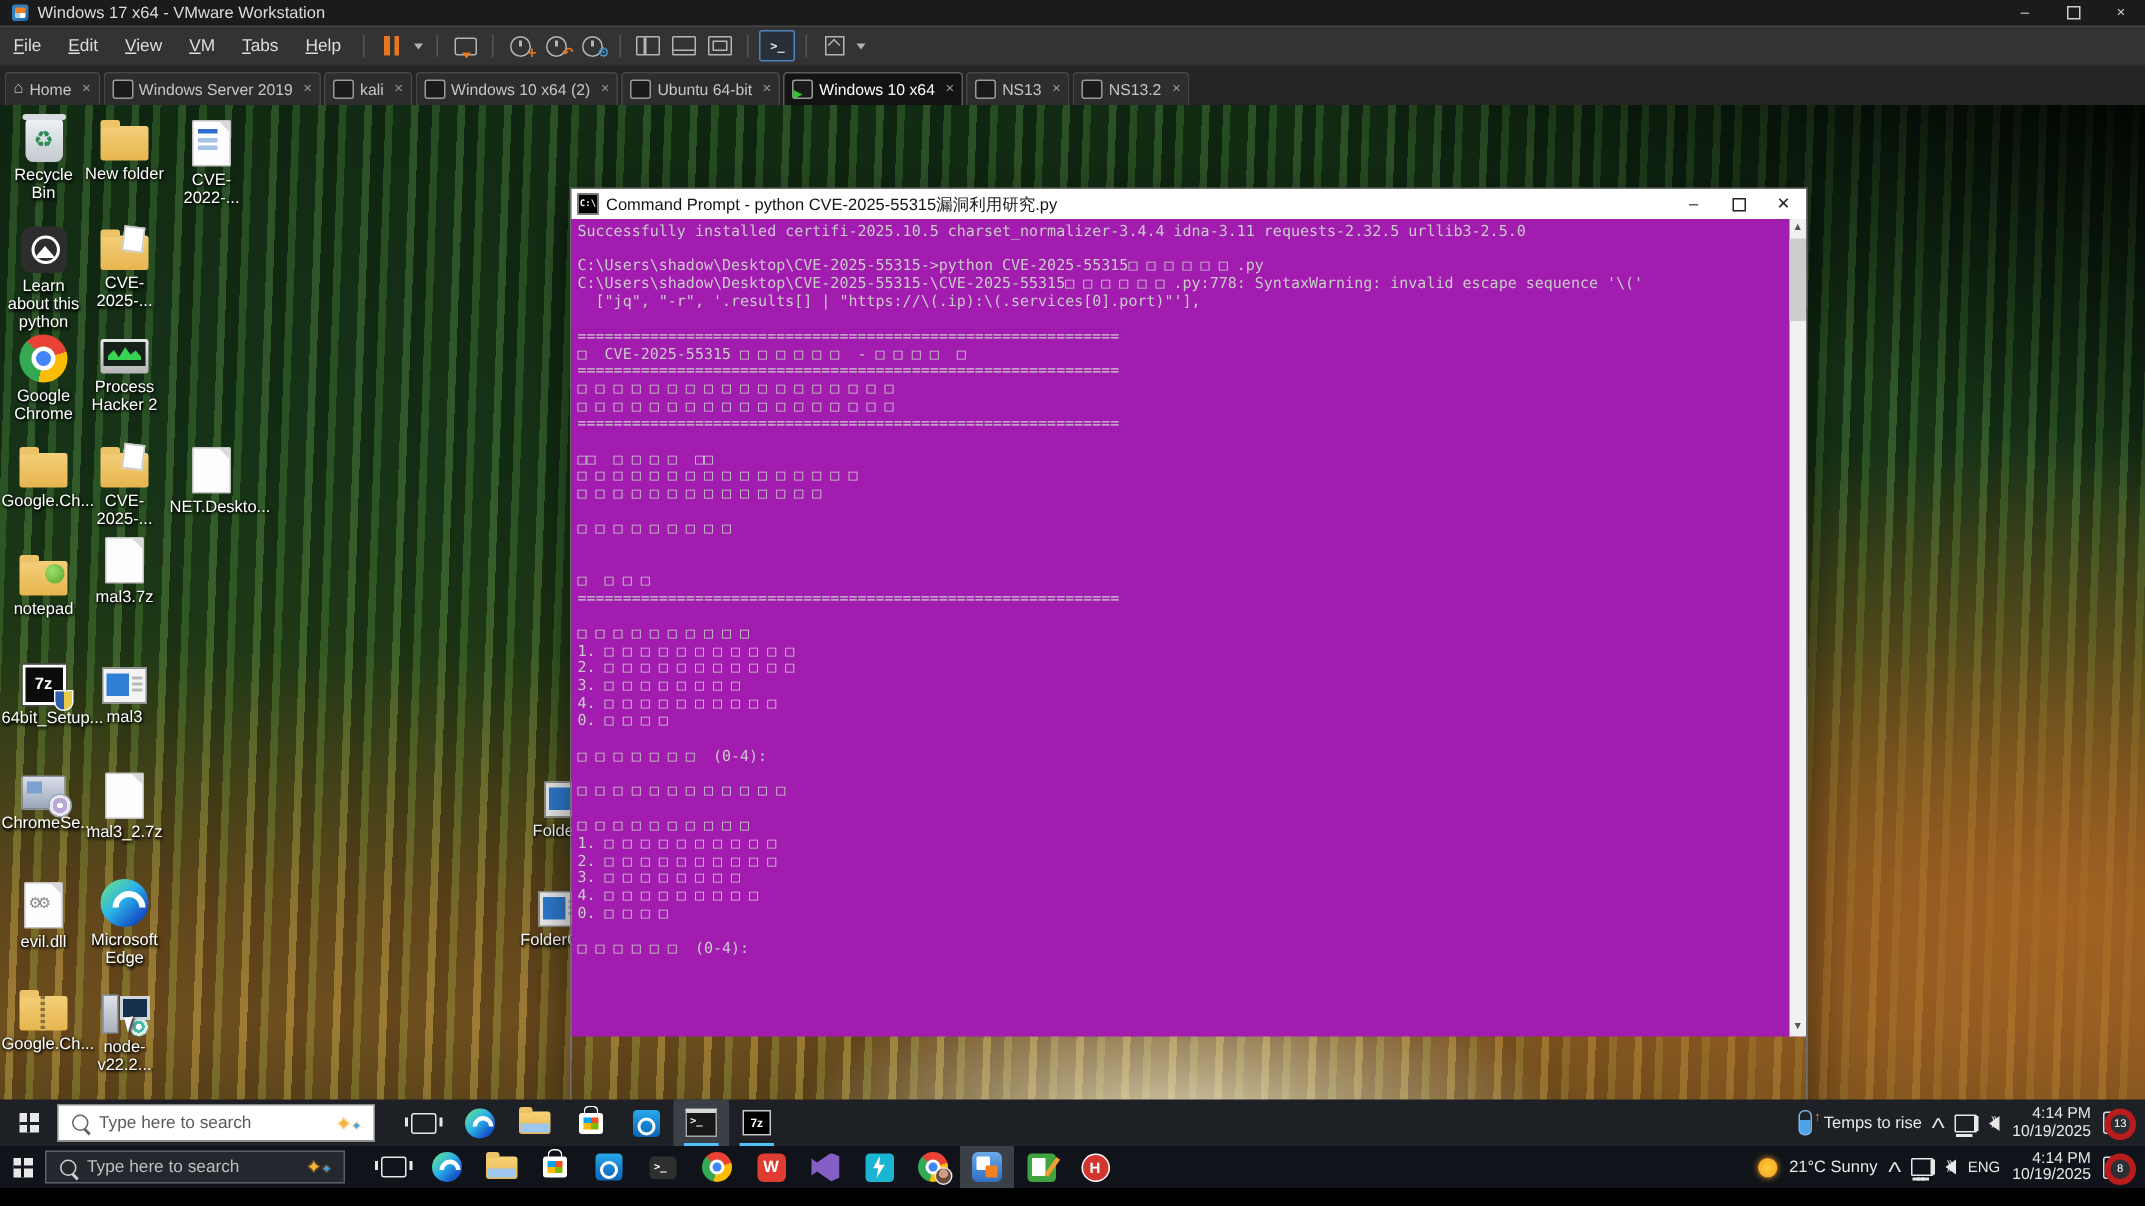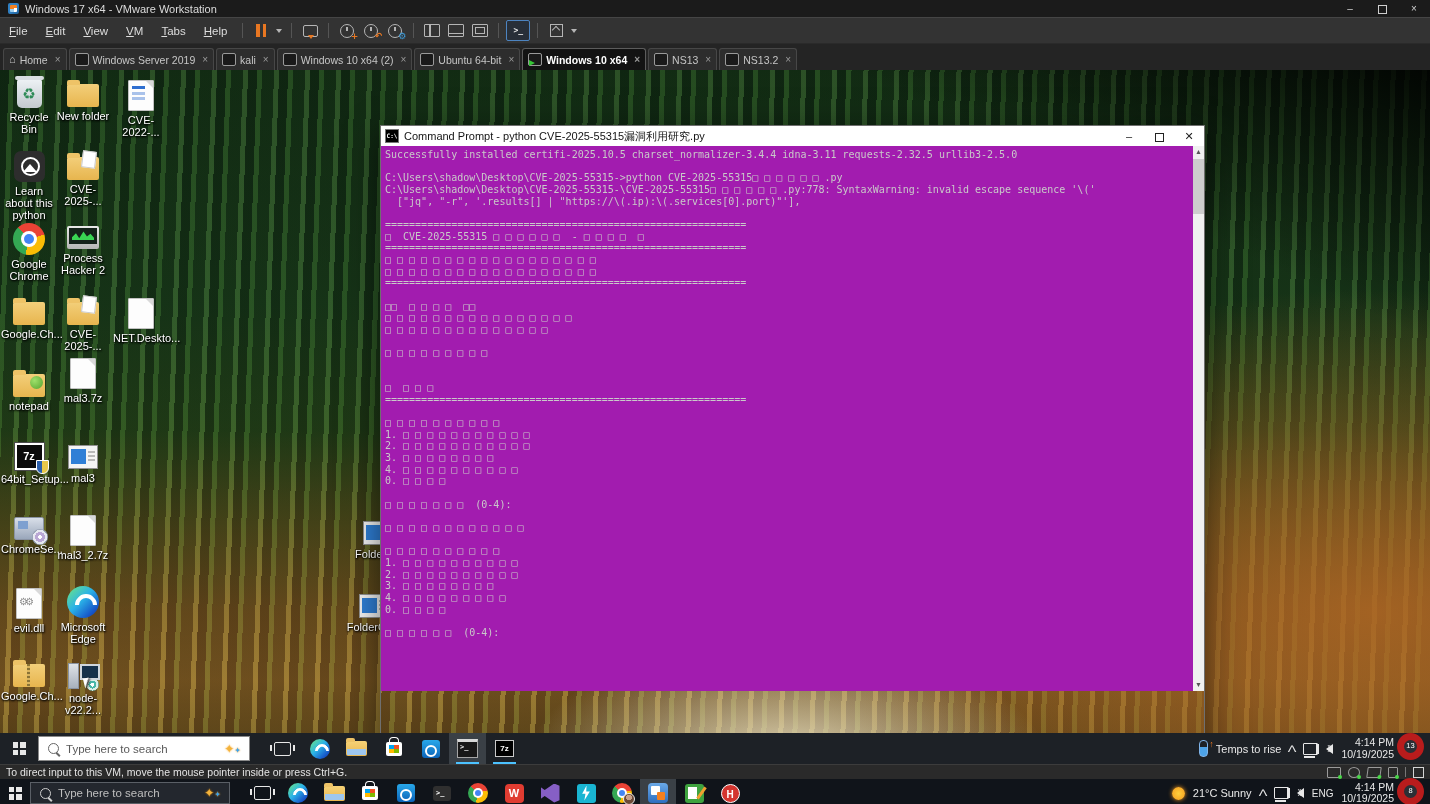--- a/index.html
+++ b/index.html
@@ -29,21 +29,21 @@
   .pane.v::after{content:"";position:absolute;left:4px;top:0;bottom:0;width:1.5px;background:#b5b5b5}
   .pane.h::after{content:"";position:absolute;left:0;right:0;bottom:2px;height:1.5px;background:#b5b5b5}
   .pane.u::after{content:"";position:absolute;inset:2px;border:1px solid #b5b5b5}
   .ti-console{border:1px solid #4d84c0;background:#282f38;border-radius:2px}
   .ti-console i{font:bold 8px "DejaVu Sans Mono",monospace;color:#e8e8e8}
   .ti-fs i{display:block;width:11px;height:11px;border:1.5px solid #b5b5b5;position:relative}
   .ti-fs i::after{content:"";position:absolute;left:2px;top:2px;width:5px;height:5px;border-top:1.5px solid #b5b5b5;border-left:1.5px solid #b5b5b5;transform:rotate(45deg)}
   
   .tabstrip{height:26px;background:#242424;display:flex;align-items:flex-end;padding-left:3px;gap:2px}
   .tab{height:21px;display:flex;align-items:center;background:#2d2d2d;border:1px solid #474747;border-bottom:none;border-radius:3px 3px 0 0;padding:0 5px;font-size:10.5px;color:#c6c6c6;gap:4px;white-space:nowrap}
-  .tab.active{background:#131313;color:#fff;font-weight:bold;border-color:#5c5c5c}
+  .tab.active{background:#131313;color:#fff;font-weight:normal;border-color:#5c5c5c}
   .tab-close{color:#9a9a9a;font-size:10px;margin-left:3px}
   .tab-ic{width:12px;height:11px;display:inline-block;position:relative}
   .tab-ic.home{border:none;font-size:11px;line-height:11px;color:#bbb;width:auto}
   .tab-ic.vm,.tab-ic.vm-running{border:1.5px solid #9a9a9a;border-radius:2px;background:#1a1a1a}
   .tab-ic.vm-running::after{content:"";position:absolute;left:0;bottom:-1px;border-top:3.5px solid transparent;border-bottom:3.5px solid transparent;border-left:6px solid #35c535}
   
   .vmscreen{position:relative;height:694px;overflow:hidden}
   .wallpaper{position:absolute;inset:0;background:
     radial-gradient(420px 200px at 55% 100%, rgba(238,228,196,.95), rgba(238,228,196,0) 62%),
     linear-gradient(205deg, rgba(0,0,0,.88) 0%, rgba(0,0,0,0) 20%),
@@ -166,21 +166,21 @@
   .thermo::after{content:"↑";position:absolute;right:-7px;top:-2px;color:#e87722;font-size:9px;font-weight:bold}
   .sun{width:13px;height:13px;border-radius:50%;background:radial-gradient(circle,#ffcf3d,#f59a1d);box-shadow:0 0 4px #f59a1d}
   .chev{font-size:9px;color:#e8e8e8;transform:scaleX(1.4)}
   .neticon{width:13px;height:10px;border:1.5px solid #e8e8e8;border-radius:1px;position:relative}
   .neticon::after{content:"";position:absolute;left:3px;bottom:-4px;width:5px;height:2px;background:#e8e8e8;box-shadow:-3px 0 0 #e8e8e8,3px 0 0 #e8e8e8}
   .spk{width:0;height:0;border-top:5px solid transparent;border-bottom:5px solid transparent;border-right:7px solid #e8e8e8;position:relative}
   .spk::before{content:"";position:absolute;left:-10px;top:-5px;width:3px;height:10px;background:#e8e8e8}
   .spk::after{content:"))";position:absolute;left:1px;top:-6px;font-size:8px;color:#e8e8e8;letter-spacing:-1px}
   .clockstack{text-align:right;font-size:10.5px;line-height:11.5px}
   .notebadge{position:relative;width:15px;height:13px;border:1.5px solid #ddd;border-radius:2px;margin-right:6px}
-  .notebadge b{position:absolute;right:-6px;bottom:-5px;width:13px;height:13px;border-radius:50%;background:#2b2f35;border:7px solid #b91c1c;font:normal 7.5px/12px "Liberation Sans",sans-serif;color:#fff;text-align:center}
+  .notebadge b{position:absolute;right:-6px;bottom:-5px;width:13px;height:13px;border-radius:50%;background:#2b2f35;border:4px solid #b91c1c;font:normal 7.5px/12px "Liberation Sans",sans-serif;color:#fff;text-align:center}
   .lang{font-size:10px}
   
   .statusbar{height:14px;background:#2a2a2a;border-top:1px solid #3c3c3c;display:flex;align-items:center;font-size:10.5px;color:#e3e3e3;padding:0 6px}
   .devicons{margin-left:auto;display:flex;align-items:center;gap:7px}
   .dev{position:relative;width:12px;height:9px;border:1px solid #9a9a9a;border-radius:1px}
   .dev.round{border-radius:50%;width:10px;height:9px}
   .dev::after{content:"";position:absolute;right:-2px;bottom:-2px;width:4px;height:4px;border-radius:50%;background:#49d849}
   .dev-sep{width:1px;height:10px;background:#777}
   .dev-msg{width:9px;height:9px;border:1px solid #d5d5d5}
 </style>
@@ -479,31 +479,20 @@
           <div>4:14 PM</div>
           <div>10/19/2025</div>
         </span>
         <span class="notebadge">
             <b>13</b>
           </span>
       </div>
     </div>
   </div>
 
-  <div class="statusbar">
-    <span>To direct input to this VM, move the mouse pointer inside or press Ctrl+G.</span>
-    <span class="devicons">
-      <span class="dev"></span>
-      <span class="dev round"></span>
-      <span class="dev" style="transform:skewX(-8deg)"></span>
-      <span class="dev round" style="border-radius:1px;width:8px"></span>
-      <span class="dev-sep"></span>
-      <span class="dev-msg"></span>
-    </span>
-  </div>
 
   <div class="hosttb">
     <div class="startbtn" style="width:30px">
         <span class="wingrid"></span>
       </div>
     <div class="searchbox dark">
       <span class="mag"></span>
       <span>Type here to search</span>
       <span class="sparkle">✦<i>✦</i></span>
     </div>

